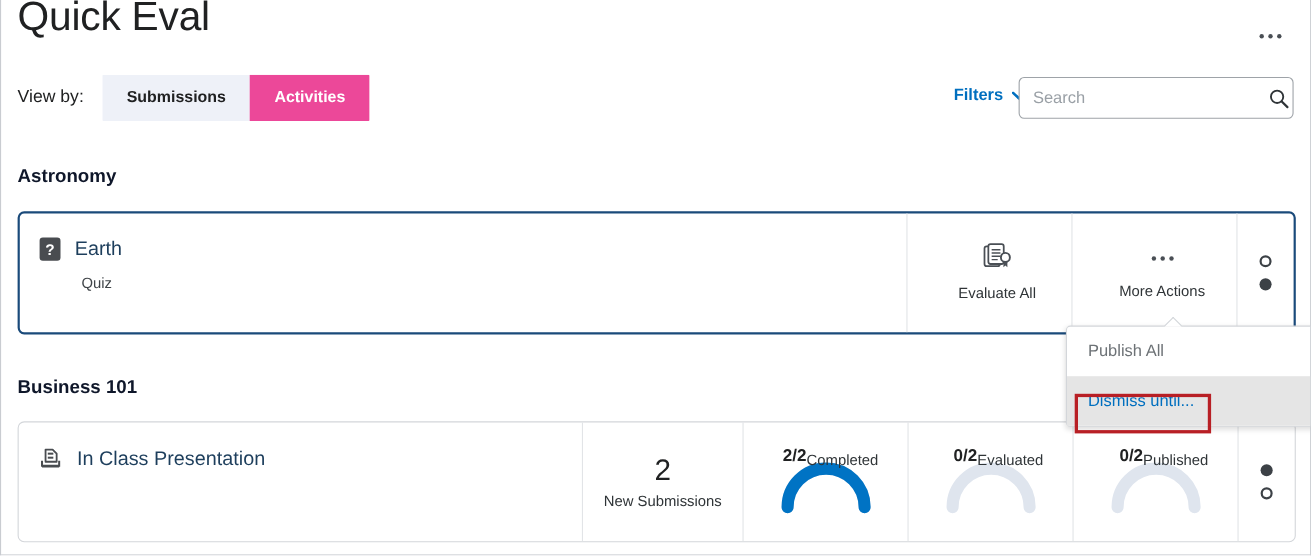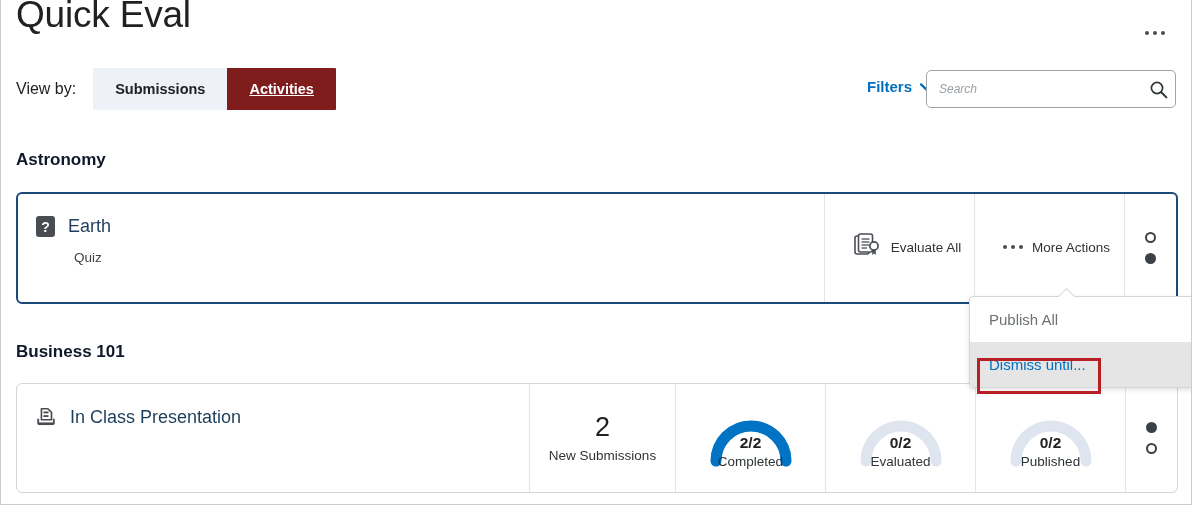--- a/index.html
+++ b/index.html
@@ -60,21 +60,21 @@
     height: 42px;
     display: flex; align-items: center; justify-content: center;
     padding: 0 22px;
     font-size: 14.5px;
     font-weight: bold;
     cursor: pointer;
     border: none;
     font-family: "Liberation Sans", sans-serif;
   }
   .toggle-btn.inactive { background: #eef1f8; color: #202122; }
-  .toggle-btn.active   { background: #7f1d1d; color: #ffffff; text-decoration: underline; }
+  .toggle-btn.active   { background: #ec4899; color: #ffffff; }
 
   
   .filters {
     position: absolute;
     right: 258px; top: 78px;
     display: flex; align-items: center; gap: 8px;
     color: #006fbf; font-size: 15px; font-weight: bold;
     cursor: pointer;
   }
   .chev {
@@ -89,24 +89,23 @@
     border-radius: 5px;
     background: #fff;
     display: flex; align-items: center;
   }
   .search-input {
     border: none; outline: none;
     background: transparent;
     flex: 1;
     height: 100%;
     padding: 0 12px;
-    font-size: 12px;
+    font-size: 15px;
     color: #202122;
     font-family: "Liberation Sans", sans-serif;
-    font-style: italic;
   }
   .search-input::placeholder { color: #9aa0a6; }
   .search-icon {
     width: 34px; height: 100%;
     display: flex; align-items: center; justify-content: center;
     cursor: pointer;
   }
 
   
   .course-heading {
@@ -167,21 +166,21 @@
     line-height: 1;
   }
   .icon-assign { width: 22px; height: 22px; display:block; }
 
   
   .actions {
     display: flex; align-items: stretch;
   }
   .action-cell {
     width: 150px;
-    display: flex; 
+    display: flex; flex-direction: column;
     align-items: center; justify-content: center;
     gap: 9px;
     border-left: 1px solid #e2e4e7;
     cursor: pointer;
     padding-bottom: 2px;
     padding-left: 14px;
   }
   .action-cell .lbl {
     font-size: 13.5px; color: #2f3437;
   }
@@ -216,22 +215,22 @@
 
   .gauge-cell {
     width: 150px;
     border-left: 1px solid #e2e4e7;
     display: flex; align-items: center; justify-content: center;
     position: relative;
   }
   .gauge {
     position: relative;
     width: 96px; height: 62px;
-    display: flex; flex-direction: column;
-    align-items: center; justify-content: flex-end;
+    display: flex; flex-direction: row;
+    align-items: flex-start; justify-content: flex-end;
   }
   .gauge svg { position: absolute; left: 0; top: 0; }
   .gauge .g-num {
     position: relative; z-index: 2;
     font-size: 15.5px; font-weight: bold; color: #202122;
     line-height: 1;
   }
   .gauge .g-lbl {
     position: relative; z-index: 2;
     font-size: 13.5px; color: #2f3437;

